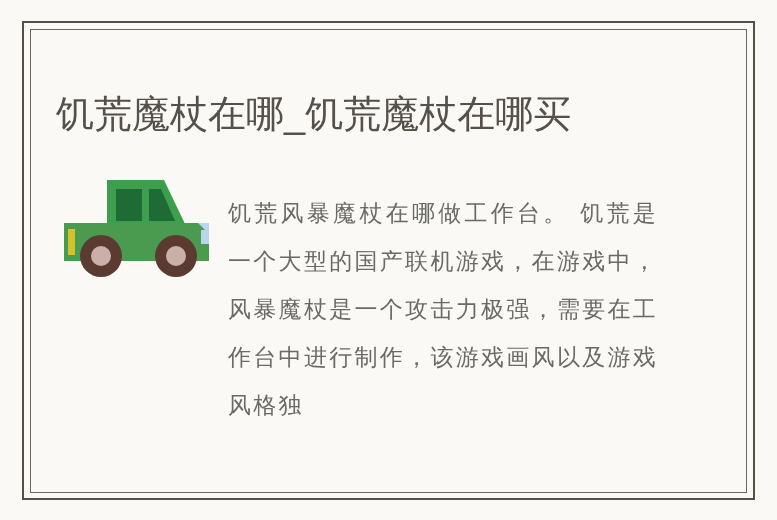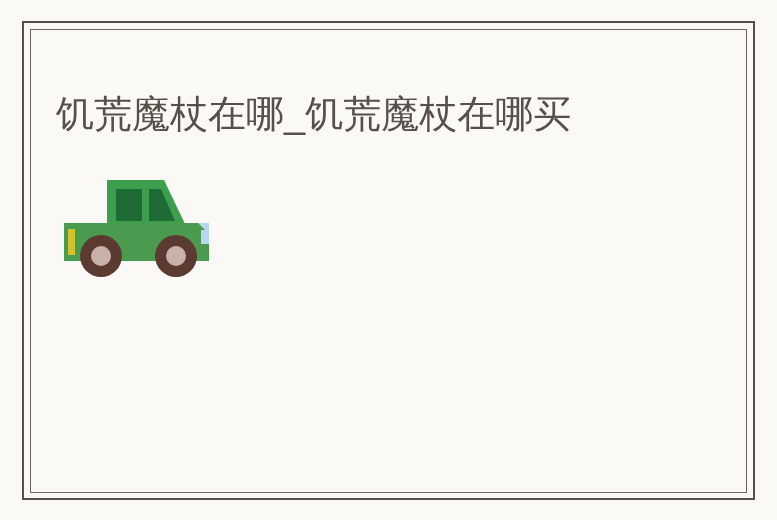--- a/index.html
+++ b/index.html
@@ -127,16 +127,17 @@
         <rect x="8" y="61" width="7" height="26" fill="#d2c22c"></rect>
 
         <circle cx="41" cy="88" r="21" fill="#5b3a32"></circle>
         <circle cx="41" cy="88" r="10" fill="#c9b0a8"></circle>
 
         <circle cx="116" cy="88" r="21" fill="#5b3a32"></circle>
         <circle cx="116" cy="88" r="10" fill="#c9b0a8"></circle>
       </svg>
     </div>
 
+    <p class="body-text">饥荒风暴魔杖在哪做工作台。 饥荒是一个大型的国产联机游戏，在游戏中，风暴魔杖是一个攻击力极强，需要在工作台中进行制作，该游戏画风以及游戏风格独</p>
 
   </div>
 
 </div>
 
 </body></html>

